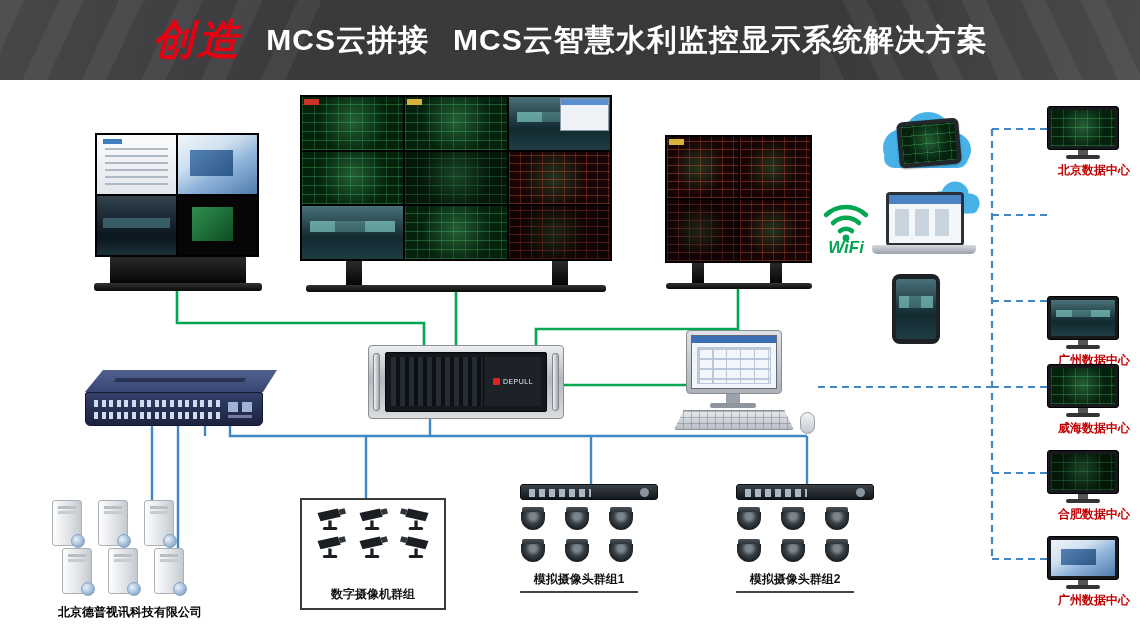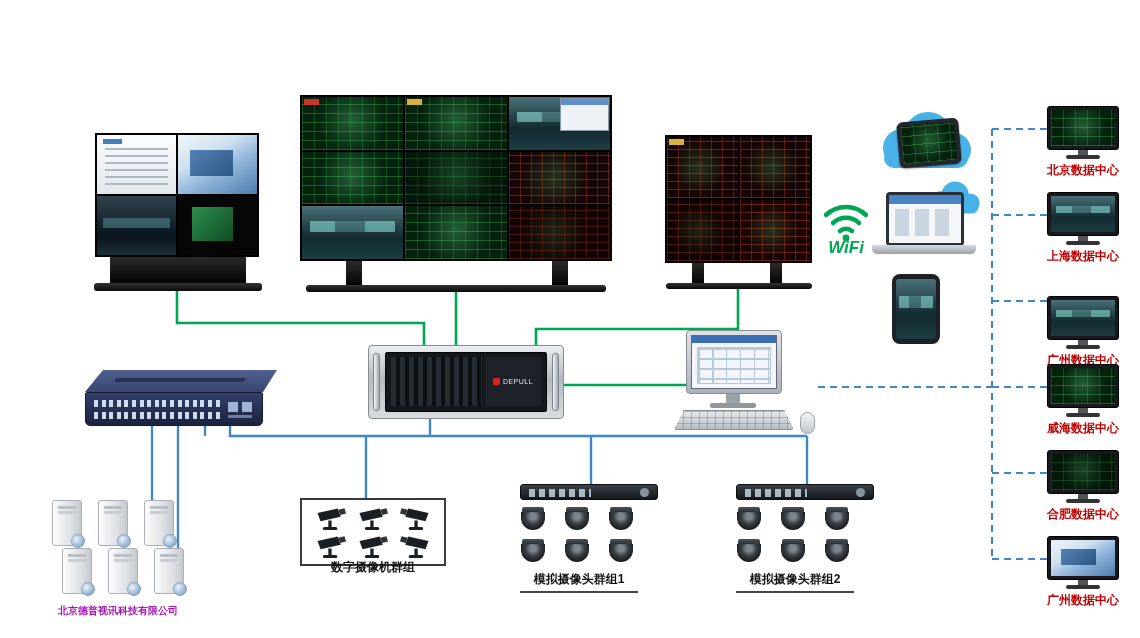--- a/index.html
+++ b/index.html
@@ -66,21 +66,21 @@
   .lap-ui{width:100%;height:100%;background:#f4f7fa;position:relative;overflow:hidden}
   .lap-ui::before{content:"";position:absolute;left:0;top:0;width:100%;height:9px;background:#4a84c4}
   .lap-ui::after{content:"";position:absolute;left:8%;top:30%;width:84%;height:55%;
     background:repeating-linear-gradient(90deg,#c9d4df 0 14px,transparent 14px 20px)}
   .lap-base{position:absolute;left:0;top:53px;width:104px;height:9px;border-radius:2px 2px 5px 5px;
     background:linear-gradient(180deg,#d6dade,#9aa2aa)}
   .phone{position:absolute;width:48px;height:70px;background:#1d2126;border-radius:8px;padding:5px 4px}
   .phone-scr{width:100%;height:100%;border-radius:3px;position:relative;overflow:hidden}
 
   
-  .dc{position:absolute;left:1036px;width:94px;text-align:center}
+  .dc{position:absolute;left:1036px;width:94px;text-align:right}
   .dc-mon{width:72px;height:44px;margin:0 auto;background:#17191c;border:1px solid #000;border-radius:3px;padding:3px}
   .dc-scr{width:100%;height:100%;position:relative;overflow:hidden}
   .dc-neck{width:10px;height:5px;background:#555;margin:0 auto}
   .dc-base{width:34px;height:4px;background:#333;border-radius:2px;margin:0 auto}
   .dc-label{margin-top:3px;font-size:12px;font-weight:bold;color:#c00000}
 
   
   .controller{position:absolute;left:368px;top:345px;width:196px;height:74px;
     background:linear-gradient(180deg,#eceef0,#b5bac0 45%,#d9dcdf);border:1px solid #878d93;border-radius:4px;padding:6px 16px}
   .ctl-handle{position:absolute;top:7px;bottom:7px;width:7px;border-radius:3px;
@@ -132,47 +132,52 @@
     background:linear-gradient(180deg,#f2f4f6,#c3c9cf)}
 
   
   .tower{position:absolute;width:30px;height:46px;border:1px solid #aab0b6;border-radius:3px;
     background:linear-gradient(90deg,#fdfdfd,#d9dde1 70%,#c4c9ce)}
   .tower::before{content:"";position:absolute;left:5px;top:5px;right:5px;height:3px;background:#b9bfc5;box-shadow:0 5px 0 #c6ccd2}
   .tower::after{content:"";position:absolute;right:-4px;bottom:-3px;width:12px;height:12px;border-radius:50%;border:1px solid #87a3c0;
     background:radial-gradient(circle at 35% 35%,#eaf3fb,#9db8d6 60%,#6e8db2)}
 
   
-  .grp-box{position:absolute;left:300px;top:498px;width:146px;height:68px;border:2px solid #3a3a3a;background:#fff;
+  .grp-box{position:absolute;left:300px;top:498px;width:146px;height:112px;border:2px solid #3a3a3a;background:#fff;
     display:flex;flex-direction:column;align-items:center;justify-content:space-between;padding:7px 0 5px}
   .cam-grid{display:grid;grid-template-columns:repeat(3,30px);gap:4px 12px;justify-content:center}
   .cctv{width:30px;height:24px}
   .cam-grid svg:nth-child(3n){transform:scaleX(-1)}
   .grp-label,.ana-label{font-size:12px;font-weight:bold;color:#111}
   .ana{position:absolute;width:142px;display:flex;flex-direction:column;align-items:flex-start}
   .dvr{position:relative;width:138px;height:16px;border:1px solid #0c0f12;border-radius:3px;
     background:linear-gradient(180deg,#3a4147,#14181c)}
   .dvr::before{content:"";position:absolute;left:8px;top:4px;width:62px;height:8px;
     background:repeating-linear-gradient(90deg,#aab8c4 0 6px,transparent 6px 10px)}
   .dvr::after{content:"";position:absolute;right:8px;top:3px;width:9px;height:9px;border-radius:50%;background:#8a949e}
   .dome-grid{display:grid;grid-template-columns:repeat(3,26px);gap:8px 18px;justify-content:center;margin-top:7px}
   .dome{width:26px;height:24px;position:relative}
   .dome::before{content:"";position:absolute;left:2px;top:0;right:2px;height:7px;border-radius:2px;
     background:linear-gradient(180deg,#4a5258,#23282d)}
   .dome::after{content:"";position:absolute;left:1px;top:5px;width:24px;height:18px;border-radius:0 0 14px 14px;
     background:radial-gradient(circle at 50% 25%,#7b848c 0 18%,#3a4147 40%,#101417 80%)}
   .ana-label{width:118px;text-align:center;margin-top:8px;padding-bottom:3px;border-bottom:2px solid #444}
 
-  .company{position:absolute;left:58px;top:604px;font-size:10px;font-weight:bold;color:#a21caf}
+  .company{position:absolute;left:58px;top:604px;font-size:12px;font-weight:bold;color:#000000}
 </style>
 </head>
 <body>
 
 <div class="page">
 
+  <header class="hdr">
+    <span class="brand">创造</span>
+    <span class="title1">MCS云拼接</span>
+    <span class="title2">MCS云智慧水利监控显示系统解决方案</span>
+  </header>
 
   <svg class="wires" width="1140" height="638" viewBox="0 0 1140 638">
     <defs>
       <g id="cctv" fill="#1b1f24">
         <path d="M1 4 L14.5 1 L16.5 6.5 L3 9.5 Z"></path>
         <path d="M14.8 1.8 L19 0.8 L20 4.4 L16.2 5.4 Z" fill="#2e343a"></path>
         <rect x="8.2" y="9" width="2.2" height="4.6"></rect>
         <rect x="4.6" y="13.4" width="9.6" height="2" rx="1"></rect>
       </g>
     </defs>
@@ -279,28 +284,20 @@
   </div>
 
   <div class="dc" style="top:106px">
     <div class="dc-mon">
         <div class="dc-scr scr-green"></div>
       </div>
     <div class="dc-neck"></div>
       <div class="dc-base"></div>
     <div class="dc-label">北京数据中心</div>
   </div>
-  <div class="dc" style="top:192px">
-    <div class="dc-mon">
-        <div class="dc-scr scr-room"></div>
-      </div>
-    <div class="dc-neck"></div>
-      <div class="dc-base"></div>
-    <div class="dc-label">上海数据中心</div>
-  </div>
   <div class="dc" style="top:296px">
     <div class="dc-mon">
         <div class="dc-scr scr-room"></div>
       </div>
     <div class="dc-neck"></div>
       <div class="dc-base"></div>
     <div class="dc-label">广州数据中心</div>
   </div>
   <div class="dc" style="top:450px">
     <div class="dc-mon">

